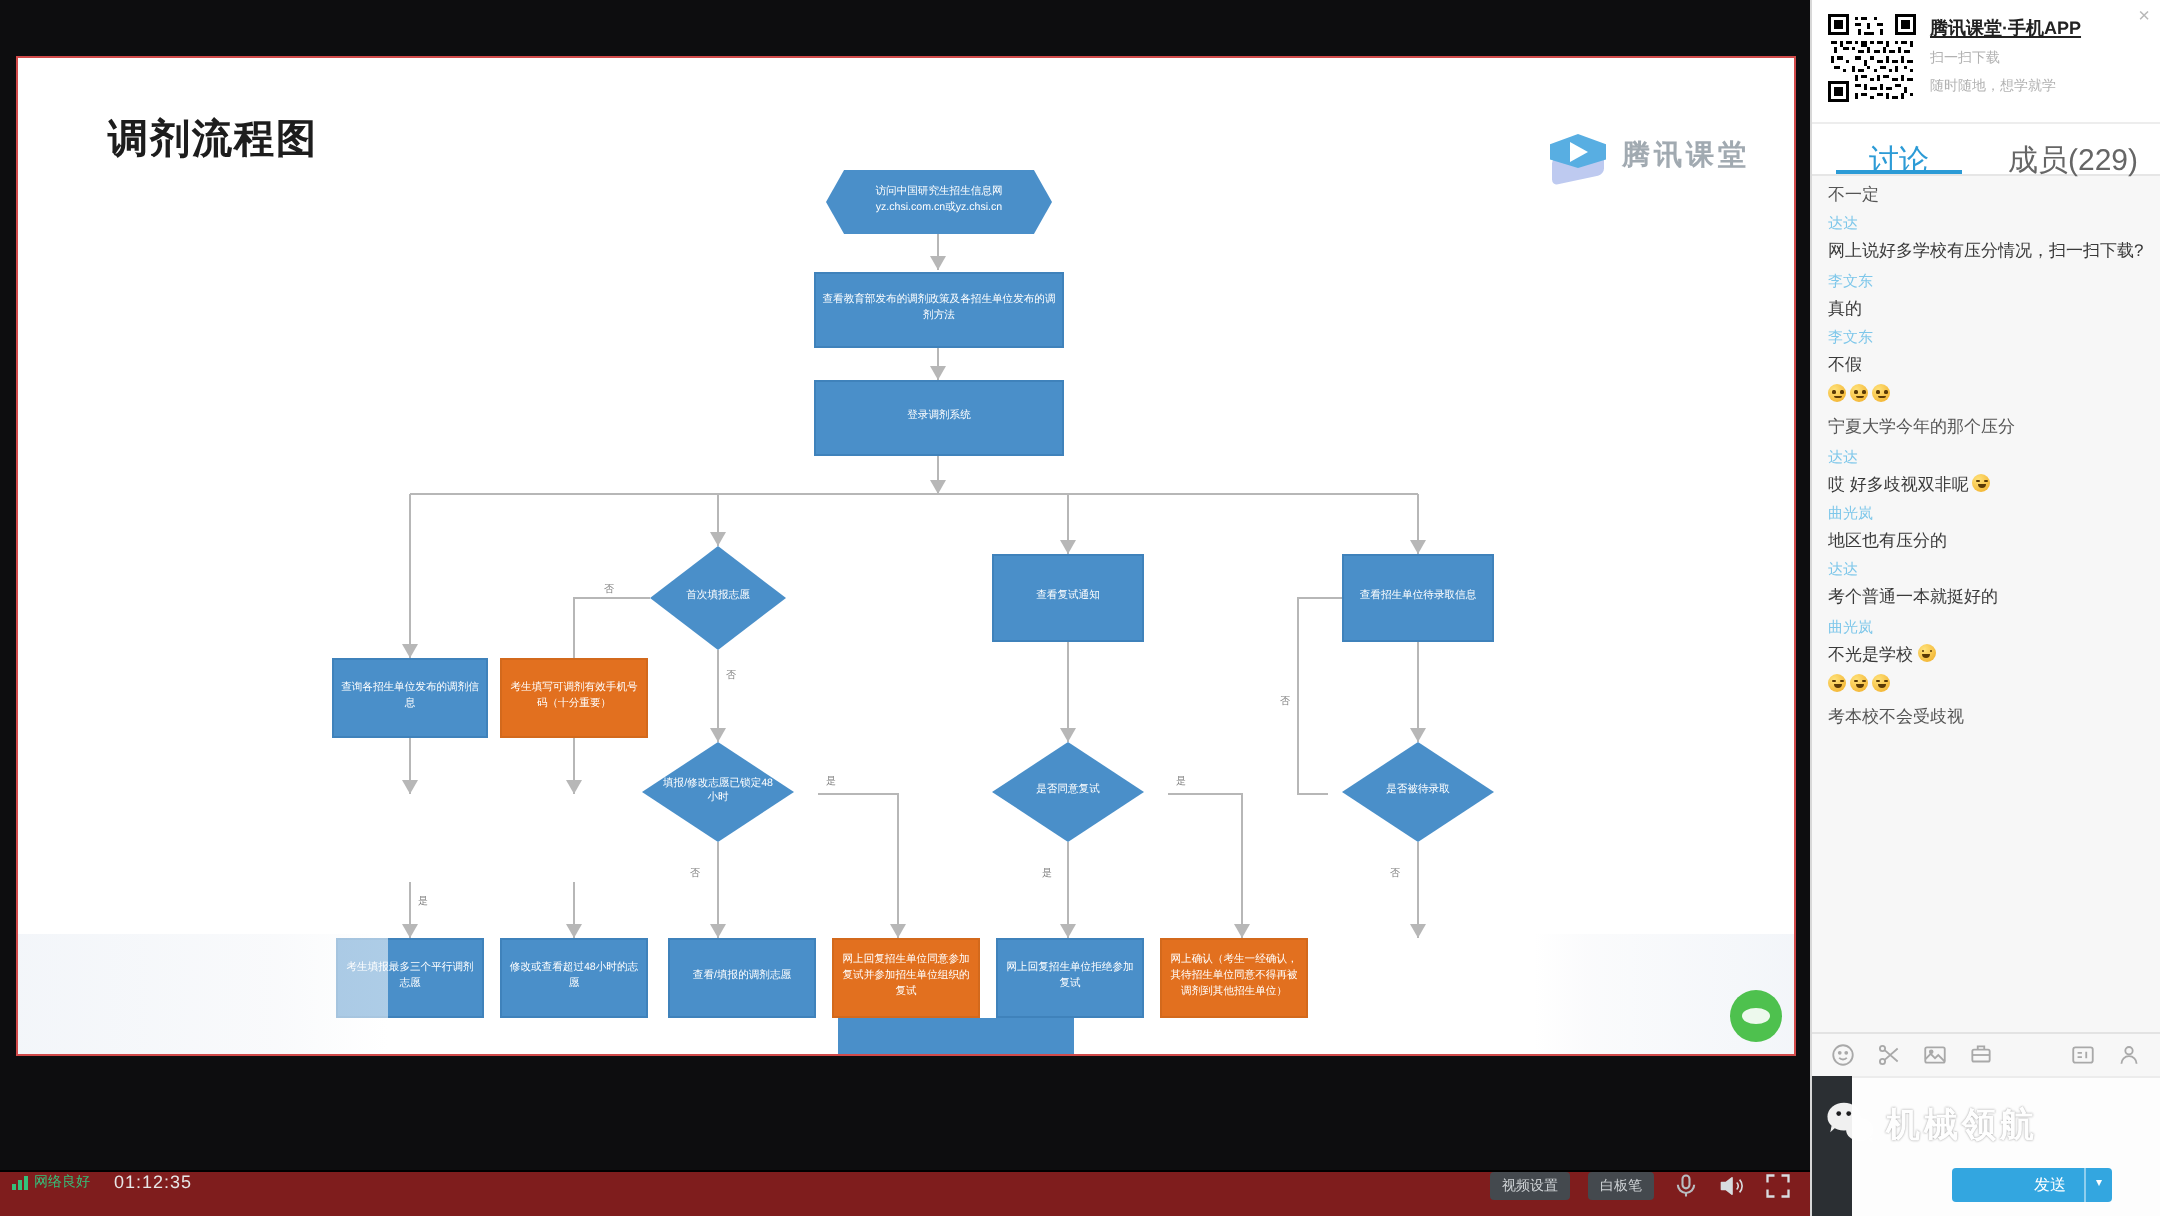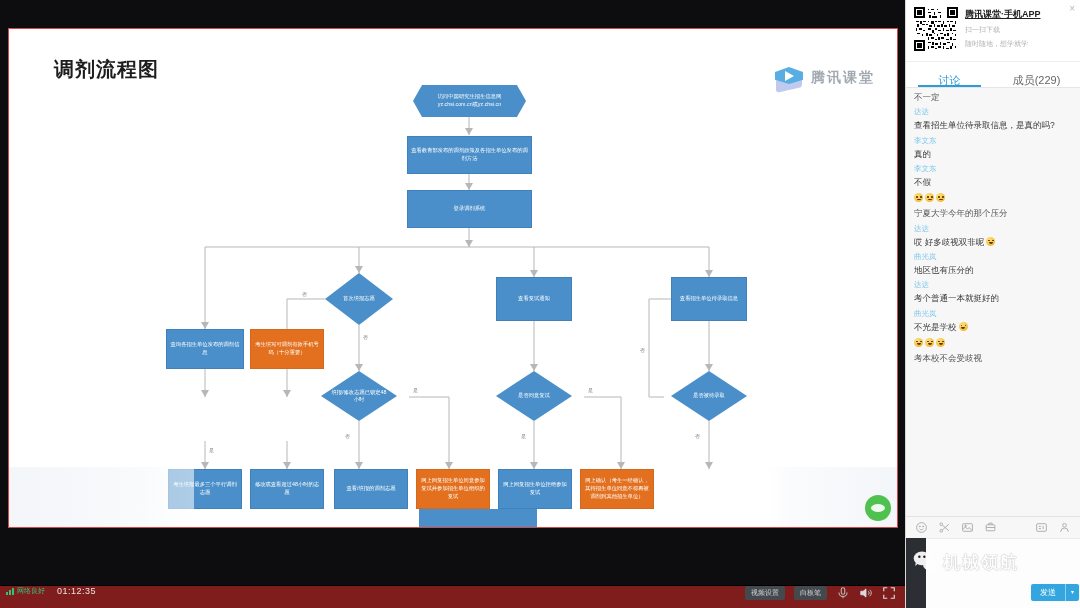--- a/index.html
+++ b/index.html
@@ -138,21 +138,21 @@
   .qr svg { display: block; width: 44px; height: 44px; }
   .promo-txt { padding-top: 2px; }
   .promo-title { font-size: 9px; color: #222; font-weight: bold; line-height: 1.3; text-decoration: underline; }
   .promo-sub { font-size: 7px; color: #b2b2b2; margin-top: 4px; line-height: 1.5; }
   .promo-close {
     position: absolute; right: 5px; top: 3px; font-size: 10px; color: #b8b8b8; cursor: pointer;
   }
   .tabs { display: flex; height: 26px; background: #fff; border-bottom: 1px solid #e6e6e6; }
   .tab {
     flex: 1; display: flex; align-items: center; justify-content: center;
-    font-size: 11px; color: #666; cursor: pointer; position: relative; margin-top: 12px;
+    font-size: 15px; color: #666; cursor: pointer; position: relative; margin-top: 12px;
   }
   .tab.active { color: #2c9bd6; }
   .tab.active::after {
     content: ""; position: absolute; left: 12px; right: 12px; bottom: 0;
     height: 2px; background: #2c9bd6;
   }
   #chatlist {
     position: absolute; top: 89px; left: 0; right: 0; bottom: 100px;
     overflow: hidden; padding: 2px 8px 0 8px;
   }
@@ -191,23 +191,23 @@
     position: absolute; left: 0; top: 0; width: 175px; height: 46px;
     display: flex; align-items: center; gap: 5px; padding-left: 6px;
     color: #ffffff; opacity: .93;
   }
   .wechat-wm .wicon { width: 26px; height: 26px; }
   .wechat-wm .wtxt {
     font-size: 17px; font-weight: bold; letter-spacing: 2px;
     color: #fff; text-shadow: 0 0 1px rgba(120,120,120,.9);
   }
   .send-btn {
-    position: absolute; right: 1px; bottom: 7px; height: 17px;
+    position: absolute; right: 24px; bottom: 7px; height: 17px;
     background: #33a6e0; color: #fff; font-size: 8px;
-    display: flex; align-items: center; border-radius: 2px; cursor: pointer;
+    display: flex; align-items: center; border-radius: 2px; cursor: pointer; padding-left: 32px;
   }
   .send-btn .lbl { padding: 0 9px; }
   .send-btn .car {
     border-left: 1px solid rgba(255,255,255,.45); padding: 0 5px;
     font-size: 6px; line-height: 17px;
   }
   .composer-strip {
     position: absolute; left: 0; bottom: 0; width: 20px; height: 70px;
     background: #2b2f33;
   }
@@ -523,21 +523,21 @@
       <div class="tab active">讨论</div>
       <div class="tab">成员(229)</div>
     </div>
 
     <div id="chatlist">
         <div class="msg">
           <div class="body partial">不一定</div>
         </div>
         <div class="msg">
           <div class="who">达达</div>
-          <div class="body">查看招生单位待录取信息，是真的吗?</div>
+          <div class="body">网上说好多学校有压分情况，扫一扫下载?</div>
         </div>
         <div class="msg">
           <div class="who">李文东</div>
           <div class="body">真的</div>
         </div>
         <div class="msg">
           <div class="who">李文东</div>
           <div class="body">不假</div>
         </div>
         <div class="msg">

